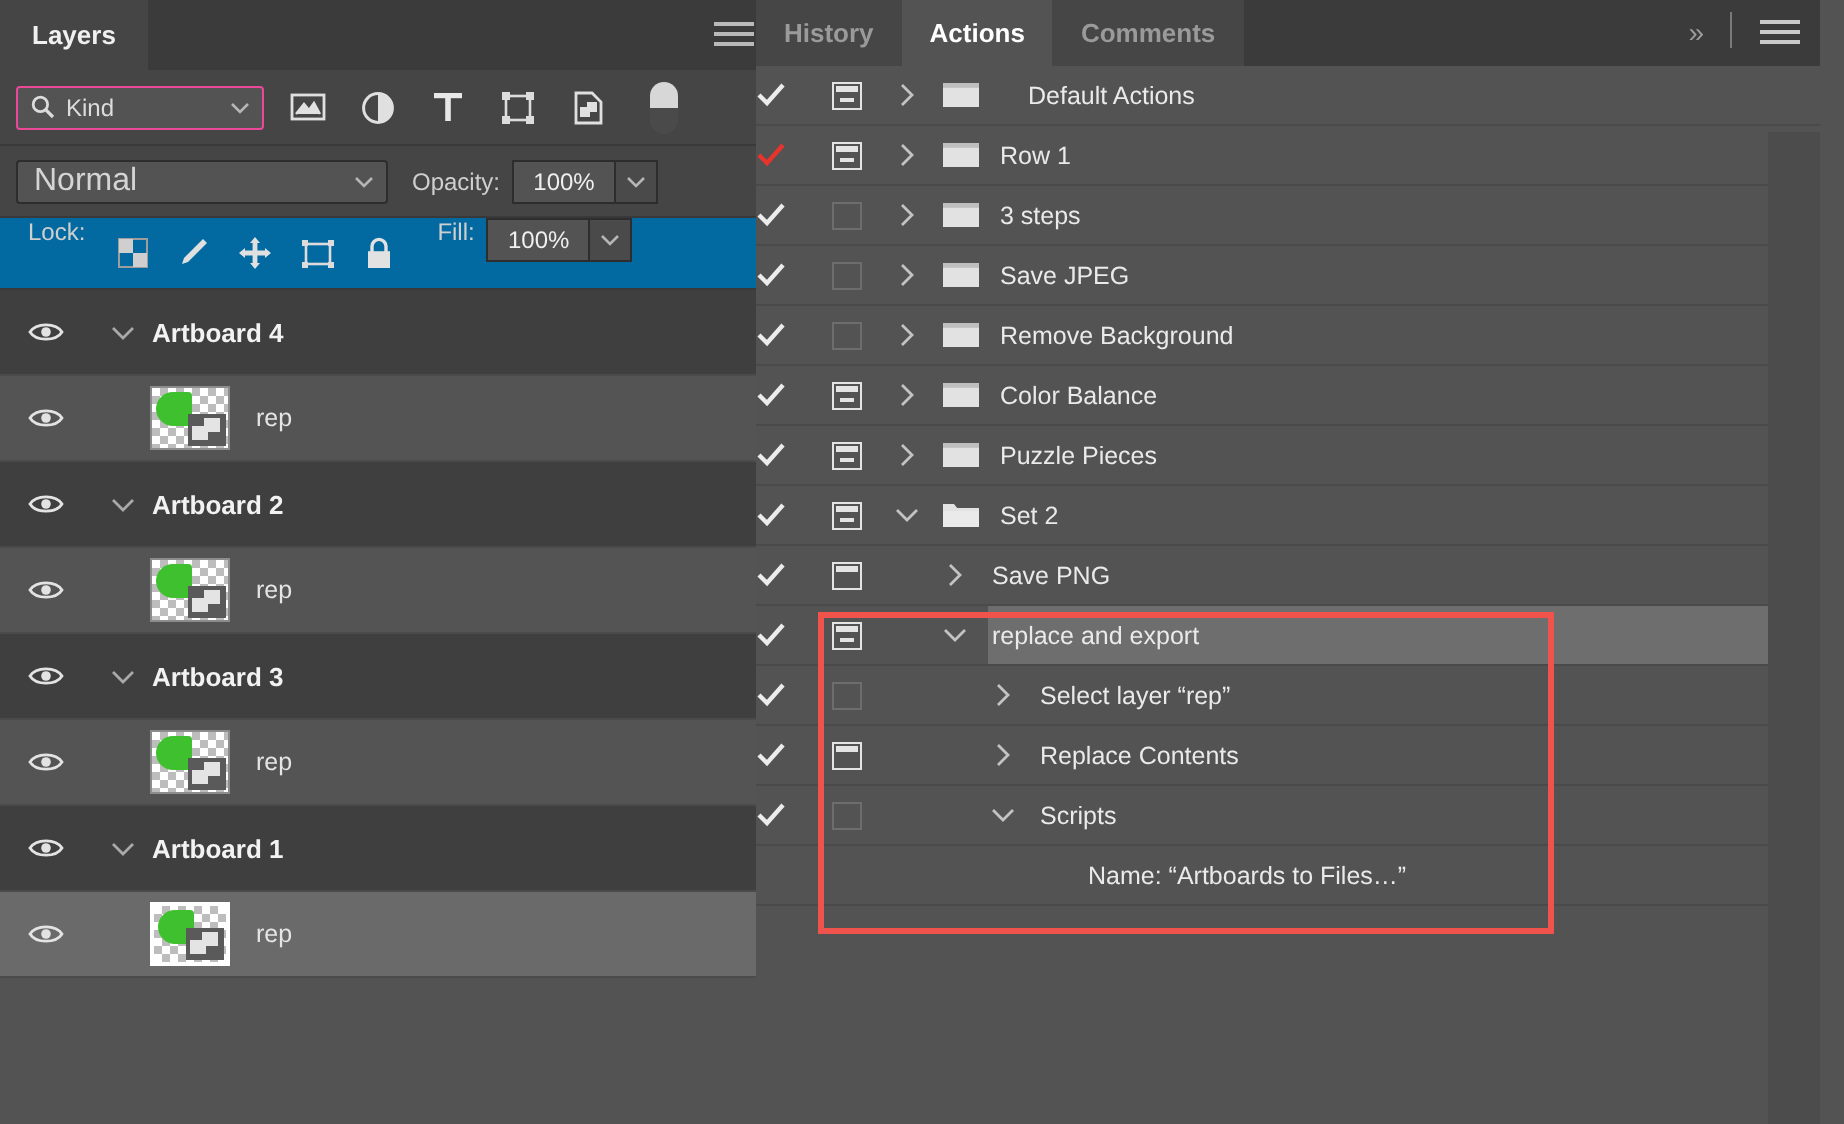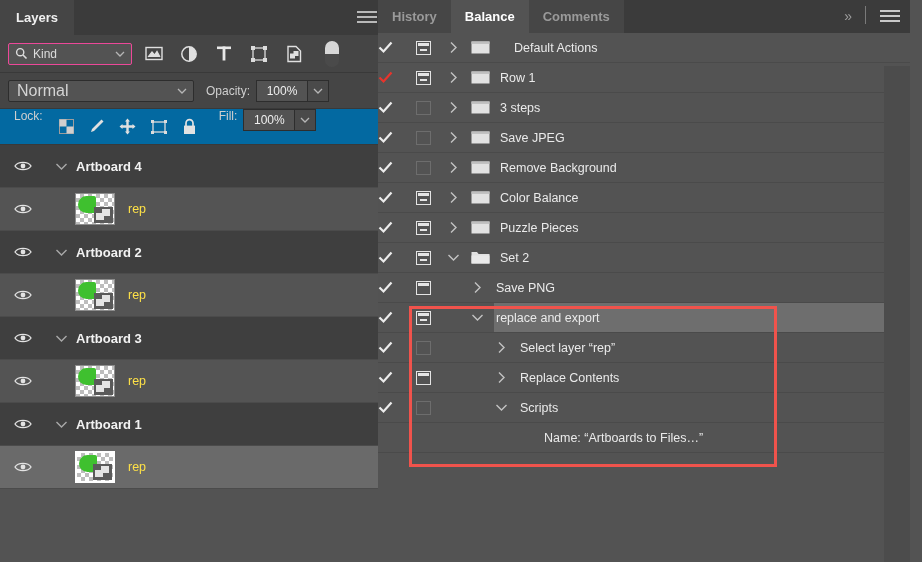--- a/index.html
+++ b/index.html
@@ -99,21 +99,21 @@
   }
   .thumb .green:after{
     content:"";position:absolute;right:-5px;top:2px;border:6px solid transparent;
     border-left-color:#3fc02f;
   }
   .thumb .badge{
     position:absolute;right:1px;bottom:1px;width:19px;height:16px;background:#5a5a5a;
   }
   .thumb .badge:before{content:"";position:absolute;left:2px;top:6px;width:8px;height:7px;background:#e4e4e4;}
   .thumb .badge:after{content:"";position:absolute;left:8px;top:2px;width:8px;height:7px;background:#e4e4e4;}
-  .l-name{margin-left:12px;font-size:12.5px;color:#fde047;text-align:center;}
+  .l-name{margin-left:12px;font-size:12.5px;color:#e5e5e5;text-align:center;}
 
   .vdiv{position:absolute;left:385px;top:0;width:5px;height:562px;background:#3a3a3a;}
 
   
   #actions-panel{
     position:absolute;left:378px;top:0;width:532px;height:562px;background:#535353;
   }
   .atabstrip{position:relative;height:33px;background:#3b3b3b;white-space:nowrap;}
   .atab{
     display:inline-flex;align-items:center;height:33px;padding:0 14px;
@@ -411,21 +411,21 @@
         </div>
       </div>
   </div>
 
   <div class="vdiv"></div>
 
   <div id="actions-panel">
     <div class="atabstrip" id="actions-tabstrip"><div class="atab dim">
           <span>History</span>
         </div><div class="atab active">
-          <span>Balance</span>
+          <span>Actions</span>
         </div><div class="atab dim">
           <span>Comments</span>
         </div>
       <span class="chev2">»</span>
       <span class="asep"></span>
       <div class="amenu">
         <i></i>
           <i></i>
           <i></i>
       </div>

